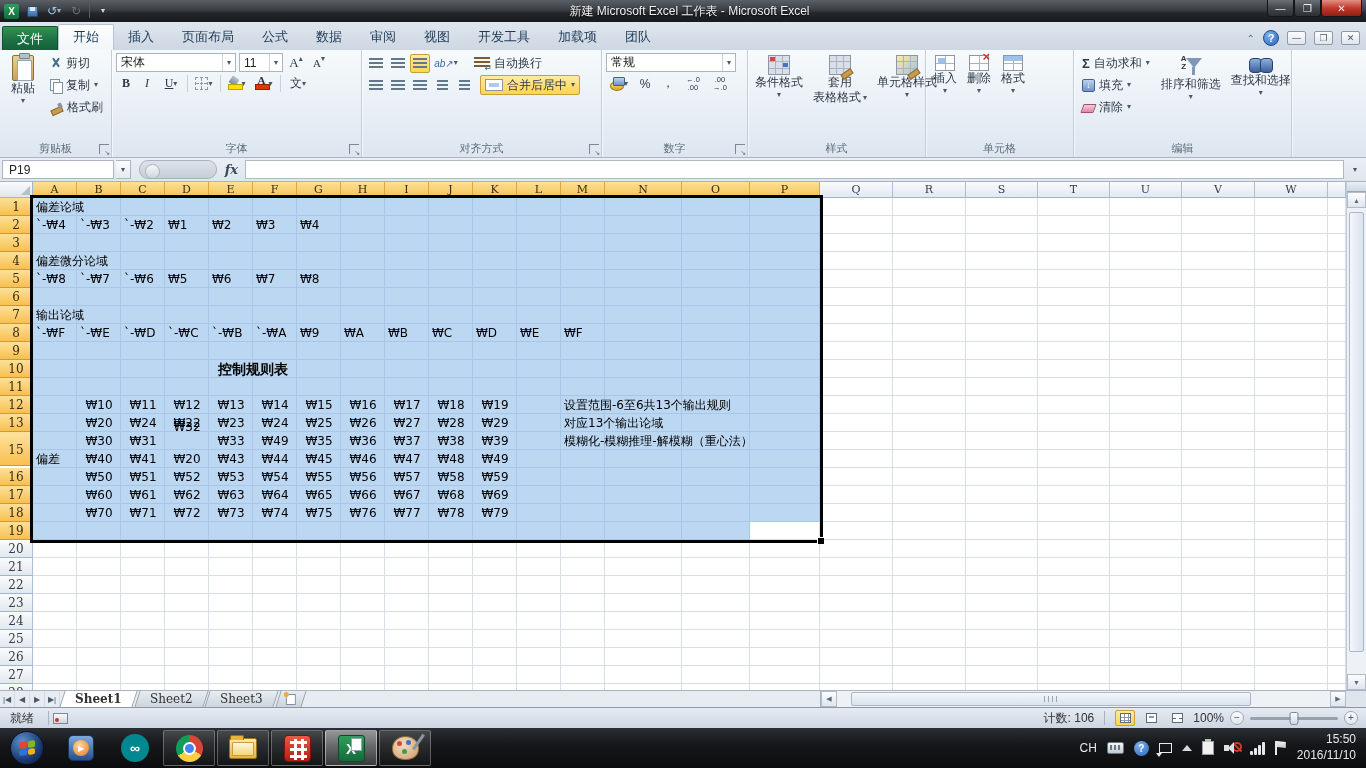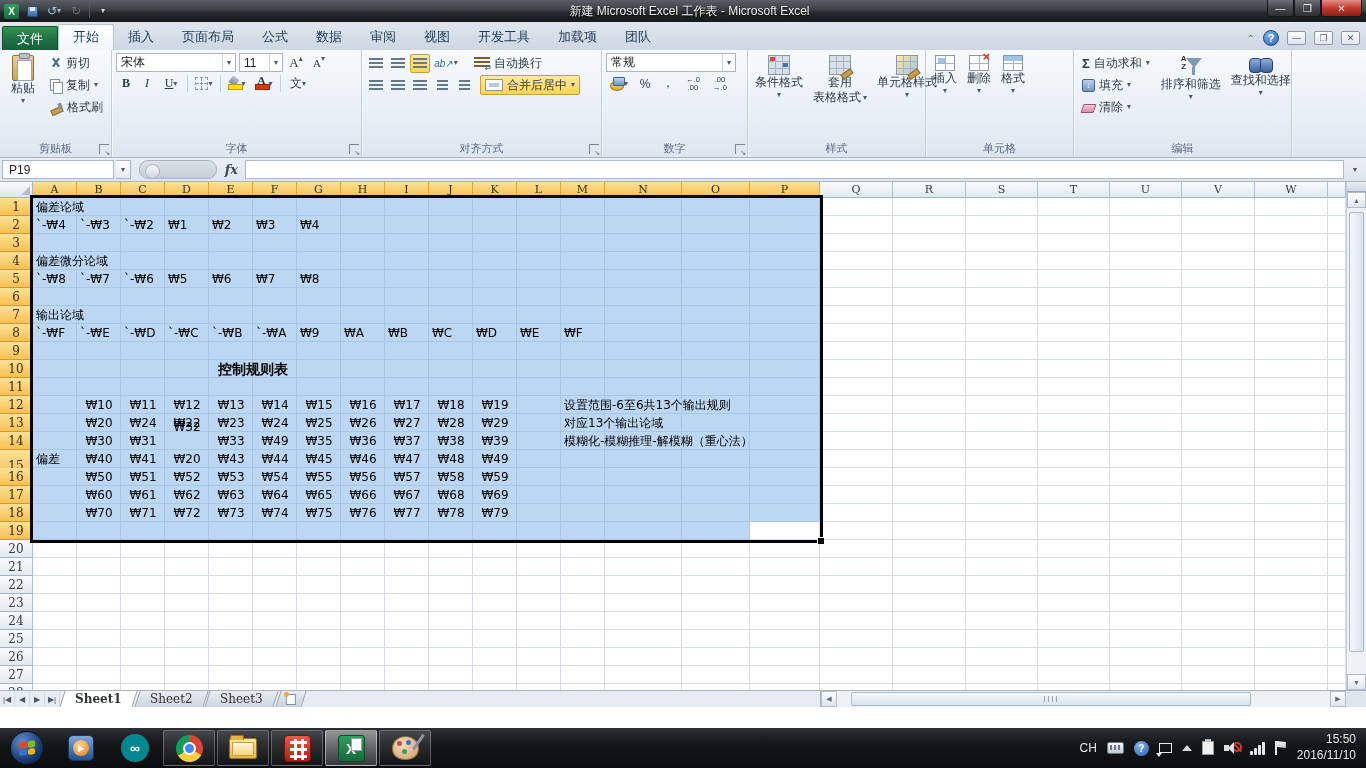--- a/index.html
+++ b/index.html
@@ -941,21 +941,21 @@
       <div class="gcell sel" style="left: 682px; top: 250px; width: 68px; height: 18px;"></div>
       <div class="gcell sel" style="left: 750px; top: 250px; width: 70px; height: 18px;"></div>
       <div class="gcell" style="left: 820px; top: 250px; width: 73px; height: 18px;"></div>
       <div class="gcell" style="left: 893px; top: 250px; width: 73px; height: 18px;"></div>
       <div class="gcell" style="left: 966px; top: 250px; width: 72px; height: 18px;"></div>
       <div class="gcell" style="left: 1038px; top: 250px; width: 72px; height: 18px;"></div>
       <div class="gcell" style="left: 1110px; top: 250px; width: 72px; height: 18px;"></div>
       <div class="gcell" style="left: 1182px; top: 250px; width: 73px; height: 18px;"></div>
       <div class="gcell" style="left: 1255px; top: 250px; width: 73px; height: 18px;"></div>
       <div class="gcell" style="left: 1328px; top: 250px; width: 18px; height: 18px;"></div>
-      <div class="rhead sel" style="left: 0px; top: 268px; width: 33px; height: 32px;">15</div>
+      <div class="rhead sel" style="left: 0px; top: 252px; width: 33px; height: 32px;">15</div>
       <div class="gcell sel" style="left: 33px; top: 268px; width: 44px; height: 18px;"></div>
       <div class="gcell sel" style="left: 77px; top: 268px; width: 44px; height: 18px;"></div>
       <div class="gcell sel" style="left: 121px; top: 268px; width: 44px; height: 18px;"></div>
       <div class="gcell sel" style="left: 165px; top: 268px; width: 44px; height: 18px;"></div>
       <div class="gcell sel" style="left: 209px; top: 268px; width: 44px; height: 18px;"></div>
       <div class="gcell sel" style="left: 253px; top: 268px; width: 44px; height: 18px;"></div>
       <div class="gcell sel" style="left: 297px; top: 268px; width: 44px; height: 18px;"></div>
       <div class="gcell sel" style="left: 341px; top: 268px; width: 44px; height: 18px;"></div>
       <div class="gcell sel" style="left: 385px; top: 268px; width: 44px; height: 18px;"></div>
       <div class="gcell sel" style="left: 429px; top: 268px; width: 44px; height: 18px;"></div>
@@ -1436,20 +1436,44 @@
   </div>
   <div class="hscroll">
     <div class="hs-btn">◀</div>
     <div class="hs-track">
         <div class="hs-thumb"></div>
       </div>
     <div class="hs-btn">▶</div>
   </div>
   <div class="corner-gap"></div>
 
+  <div class="statusbar">
+    <div class="st-mode">就绪</div>
+    <div class="st-sep"></div>
+    <div class="macroico"></div>
+    <div class="st-right">
+      <span>计数: 106</span>
+      <div class="st-sep"></div>
+      <div class="viewbtn active">
+          <span class="vico grid"></span>
+        </div>
+      <div class="viewbtn">
+          <span class="vico page"></span>
+        </div>
+      <div class="viewbtn">
+          <span class="vico brk"></span>
+        </div>
+      <span>100%</span>
+      <div class="zoombtn">−</div>
+      <div class="ztrack">
+          <div class="zthumb"></div>
+        </div>
+      <div class="zoombtn">+</div>
+    </div>
+  </div>
 
   <div class="taskbar">
     <div class="tbtn-app">
       <div class="orb">
           <div class="flag4">
             <i style="background:#e4452c"></i>
             <i style="background:#7dba28"></i>
             <i style="background:#2b74d9"></i>
             <i style="background:#f4b400"></i>
           </div>

